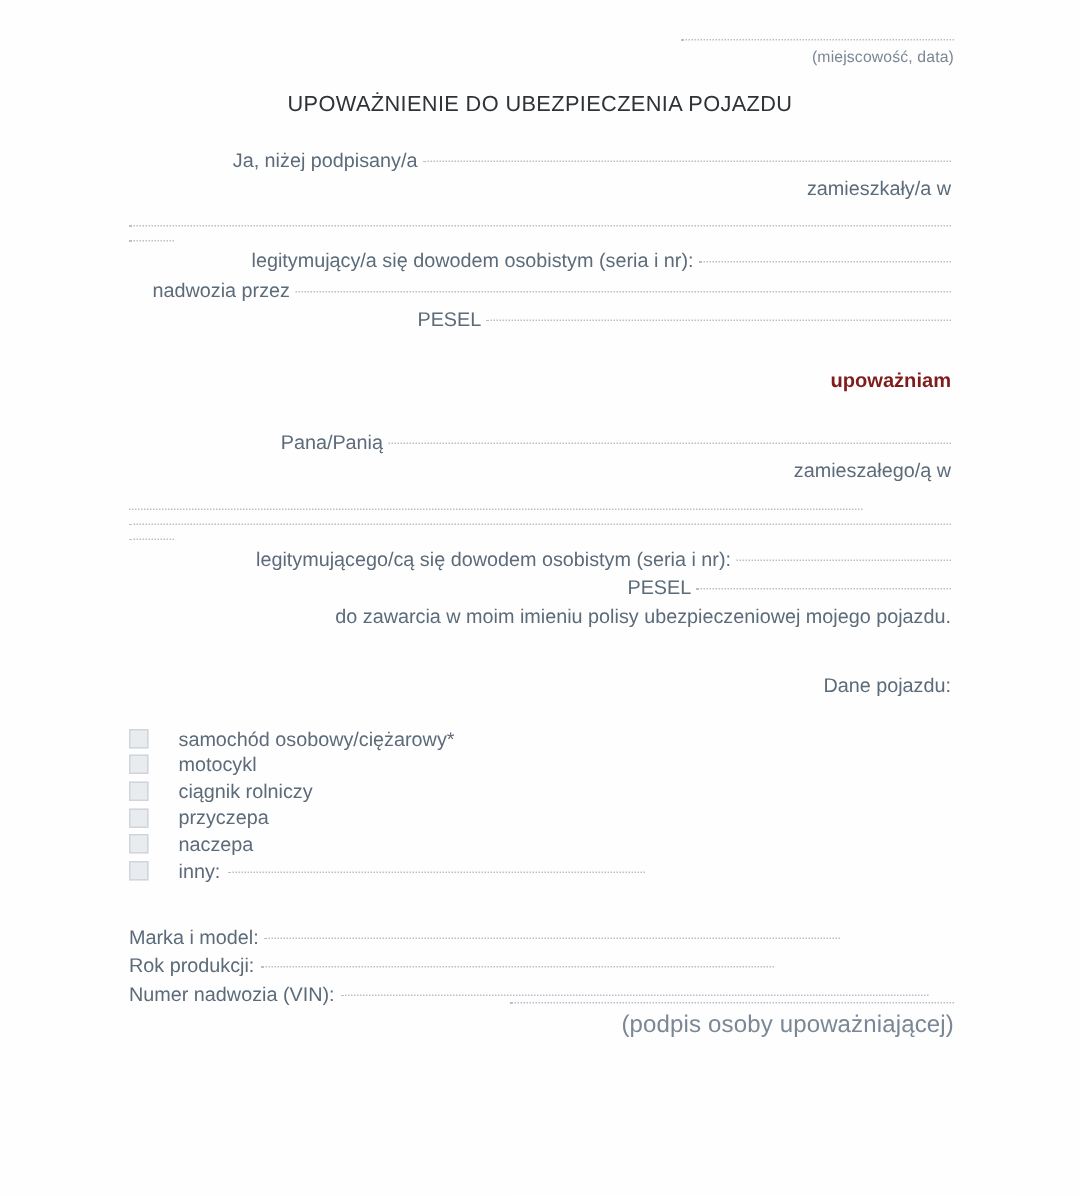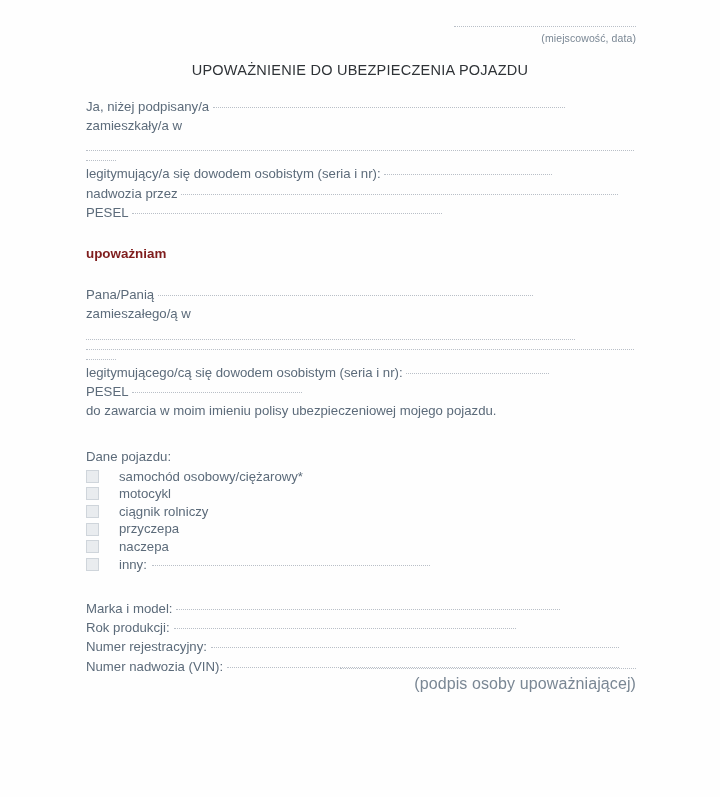--- a/index.html
+++ b/index.html
@@ -78,40 +78,41 @@
     top: 97px;
     left: 86px;
     width: 548px;
     font-size: 13.2px;
     line-height: 19.2px;
   }
 
   .line {
     white-space: nowrap;
     overflow: hidden;
+    text-align: right;
   }
   .gap-sm { height: 9px; }
   .gap-md { height: 15px; }
   .gap-lg { height: 22px; }
 
   .bold-lead {
     font-weight: bold;
     color: #7f1d1d;
     font-size: 13.4px;
   }
 
   .stub {
     display: block;
     width: 30px;
     border-bottom: 1px dotted #b9bfc7;
     height: 0;
   }
 
   
-  .vehicle-head { margin-bottom: 1px; }
+  .vehicle-head { margin-bottom: 17px; }
   .cb-row {
     display: flex;
     align-items: center;
     height: 17.6px;
     gap: 12px;
   }
   .cb {
     width: 13px;
     height: 13px;
     background: #e9ecef;
@@ -295,24 +296,20 @@
     <div>
       <div class="field-row">
         <span class="label">Marka i model:</span>
         <span class="dots" style="width:384px;margin-left:4px"></span>
       </div>
       <div class="field-row">
         <span class="label">Rok produkcji:</span>
         <span class="dots" style="width:342px;margin-left:4px"></span>
       </div>
       <div class="field-row">
-        <span class="label">Numer rejestracyjny:</span>
-        <span class="dots" style="width:408px;margin-left:4px"></span>
-      </div>
-      <div class="field-row">
         <span class="label">Numer nadwozia (VIN):</span>
         <span class="dots" style="width:392px;margin-left:4px"></span>
       </div>
     </div>
 
   </div>
 
   <div class="footer-sign">
     <div class="rule"></div>
     <div class="caption">(podpis osoby upoważniającej)</div>

